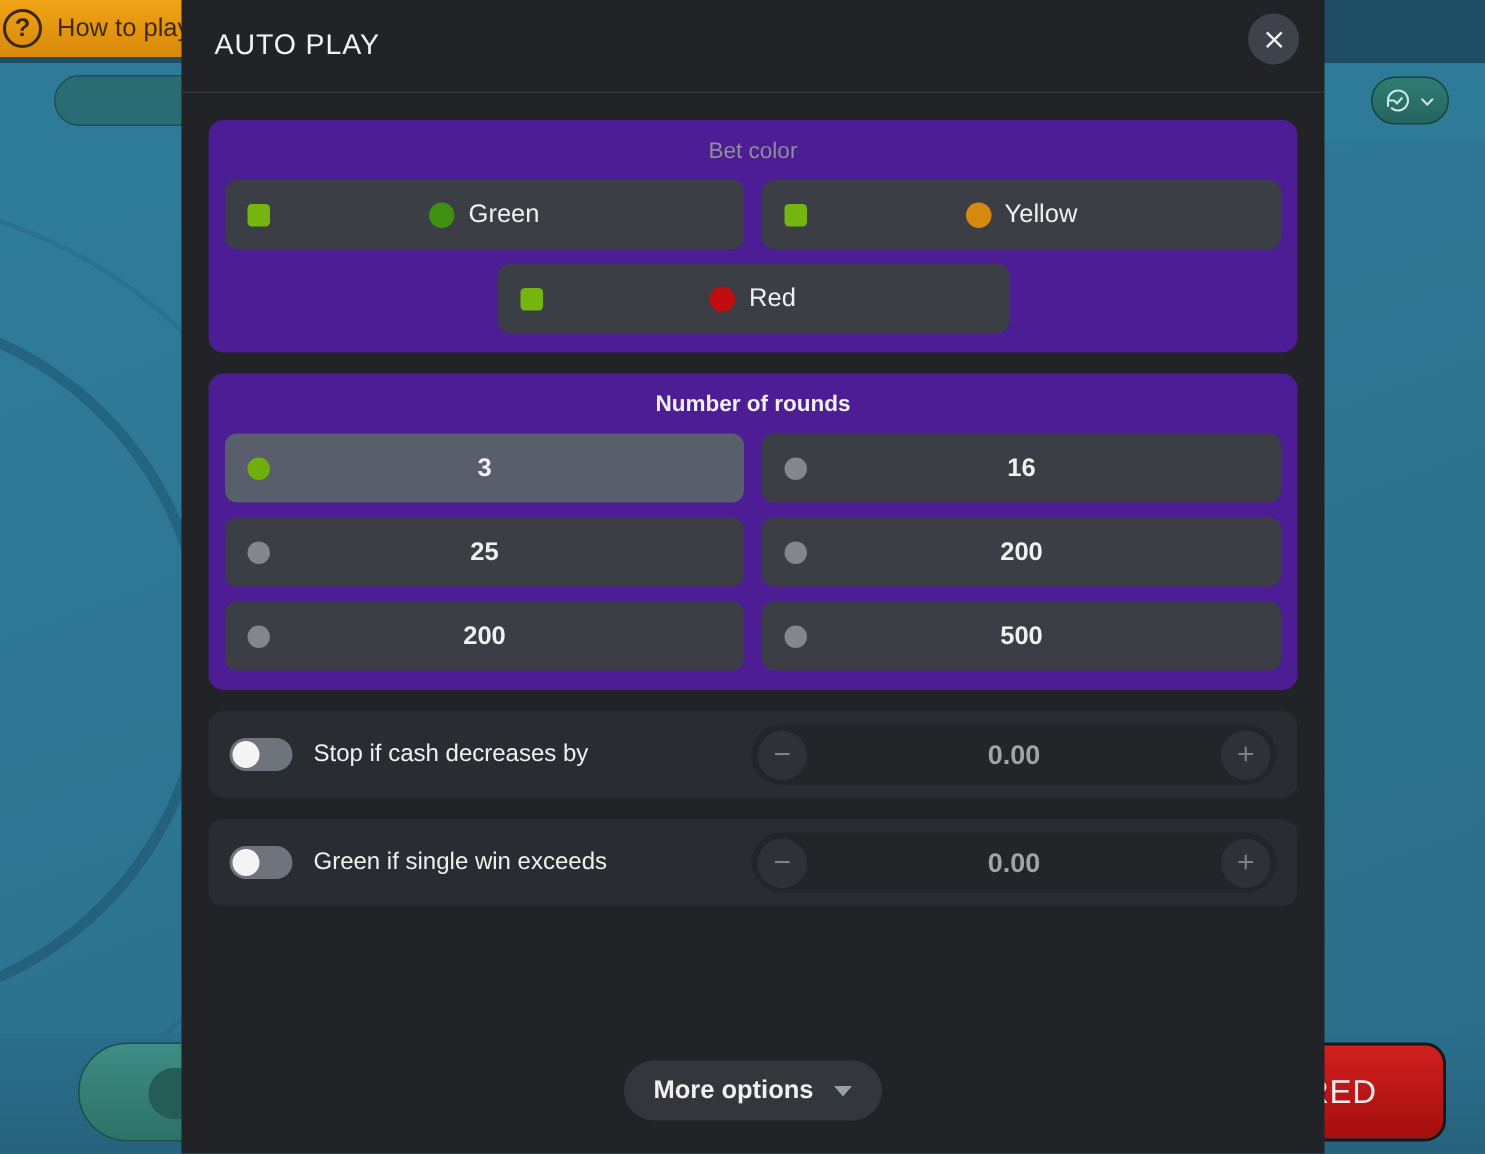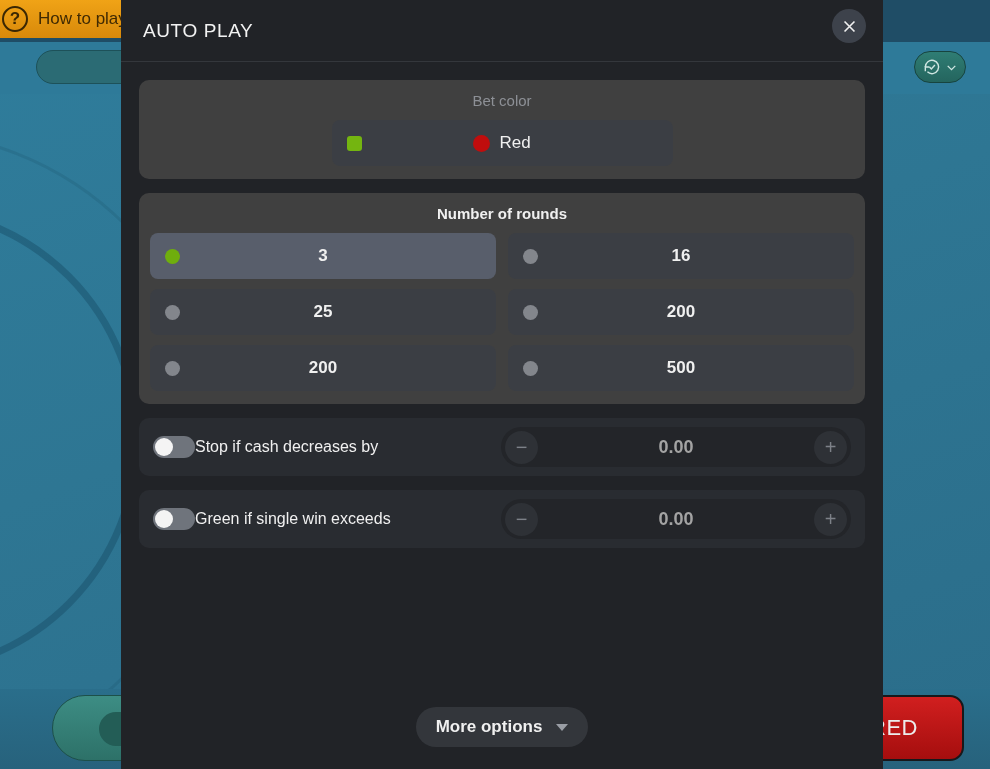--- a/index.html
+++ b/index.html
@@ -172,21 +172,21 @@
 
   #modal-body {
     flex: 1;
     padding: 18px 18px 0 18px;
     display: flex;
     flex-direction: column;
     overflow: hidden;
   }
 
   .panel {
-    background: #404040;
+    background: #4c1d95;
     border-radius: 10px;
     padding: 12px 11px 13px 11px;
   }
   .panel-title {
     text-align: center;
     font-size: 15px;
     margin-bottom: 11px;
   }
   .panel-title.muted { color: #8d9096; }
   .panel-title.bright { color: #f0f0f0; font-weight: bold; }
@@ -265,20 +265,21 @@
     cursor: pointer;
   }
   .switch .knob {
     position: absolute;
     left: 2px; top: 2px;
     width: 18px; height: 18px;
     border-radius: 50%;
     background: #f4f4f4;
   }
   .toggle-label {
+    margin-left: 14px;
     color: #f0f0f0;
     font-size: 16px;
     flex: 1;
   }
   .stepper {
     width: 350px; height: 40px;
     border-radius: 20px;
     background: #232529;
     display: flex;
     align-items: center;
@@ -377,20 +378,37 @@
         <path d="M5 5l14 14M19 5L5 19"></path>
       </svg>
     </button>
   </div>
 
   <div id="modal-body">
 
     <div class="panel">
       <div class="panel-title muted">Bet color</div>
 
+      <div class="opt-grid">
+        <div class="option">
+          <span class="mark-square"></span>
+          <span class="color-label">
+            <span class="swatch" style="background:#3f8f10"></span>
+            <span>Green</span>
+          </span>
+        </div>
+
+        <div class="option">
+          <span class="mark-square"></span>
+          <span class="color-label">
+            <span class="swatch" style="background:#d6890f"></span>
+            <span>Yellow</span>
+          </span>
+        </div>
+      </div>
 
       <div class="opt-row-center">
         <div class="option w-half">
           <span class="mark-square"></span>
           <span class="color-label">
             <span class="swatch" style="background:#c00d0d"></span>
             <span>Red</span>
           </span>
         </div>
       </div>

